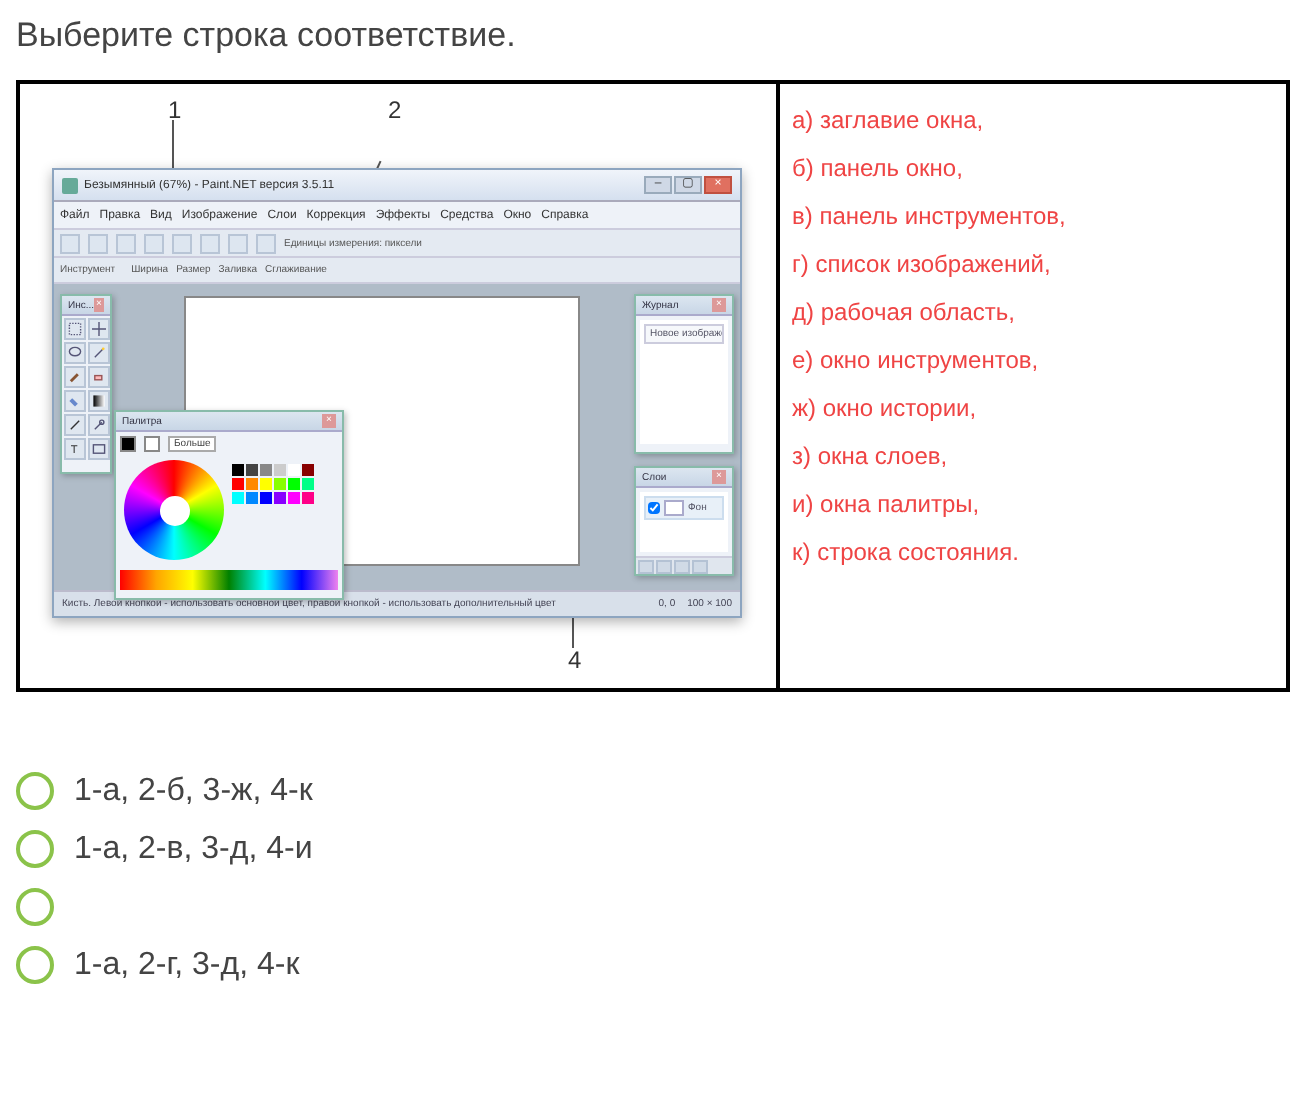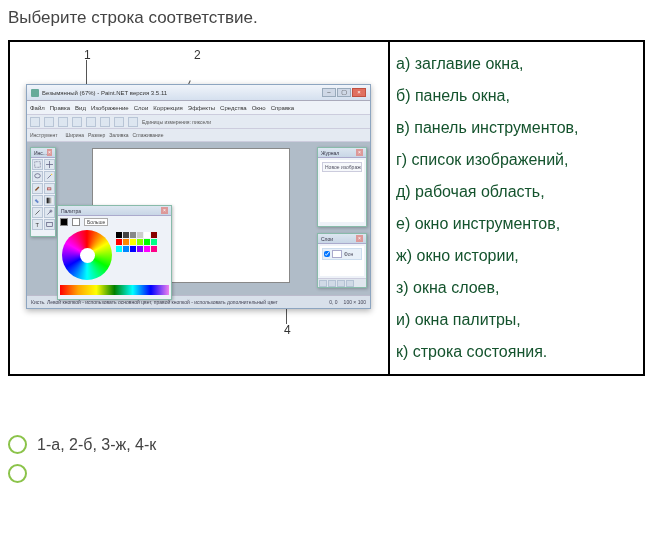--- a/index.html
+++ b/index.html
@@ -2,21 +2,21 @@
 <html><head>
   <meta charset="utf-8">
   <style>
     * { box-sizing: border-box; margin: 0; padding: 0; }
     body { font-family: Arial, sans-serif; font-size: 16px; color: #333; background: #fff; padding: 8px; width: 653px; }
     .question-text { font-size: 17px; margin-bottom: 12px; color: #444; }
     .content-table { border: 2px solid #000; border-collapse: collapse; width: 100%; }
     .content-table td { border: 2px solid #000; vertical-align: top; padding: 6px; }
     .img-cell { width: 380px; }
     .legend-cell { padding: 8px 10px; }
-    .legend-item { font-size: 16px; color: #14532d; line-height: 2; }
+    .legend-item { font-size: 12px; color: #ef4444; line-height: 2; }
     .screenshot { position: relative; width: 360px; height: 290px; }
 
     .callout-num { position: absolute; font-size: 12px; color: #333; }
     .callout-line { position: absolute; background: #555; }
     .callout-line.vert { width: 1px; }
     .callout-line.diag { height: 1px; transform-origin: left center; }
 
     .app-window { position: absolute; left: 10px; top: 36px; width: 345px; height: 225px; border: 1px solid #8da5c0; background: #e8eef5; box-shadow: 0 2px 6px rgba(0,0,0,0.3); }
     .titlebar { height: 16px; background: linear-gradient(#f0f4fa, #d5e0ef); display: flex; align-items: center; padding: 0 4px; font-size: 6px; color: #333; border-bottom: 1px solid #aab; }
     .titlebar-icon { width: 8px; height: 8px; background: #6a9; border-radius: 1px; margin-right: 3px; }
@@ -62,21 +62,21 @@
     .history-body { background: #fff; margin: 2px; height: 62px; font-size: 5px; color: #556; padding: 2px; }
     .history-item { border: 1px solid #ccd; background: #f6f8fb; padding: 1px 2px; margin-bottom: 2px; white-space: nowrap; overflow: hidden; }
 
     .layers-panel { left: 290px; top: 148px; width: 50px; height: 55px; }
     .layers-body { background: #fff; margin: 2px; height: 30px; font-size: 5px; color: #556; padding: 2px; }
     .layer-item { display: flex; align-items: center; gap: 2px; border: 1px solid #cde; background: #e8f0f8; padding: 1px; }
     .layer-thumb { width: 10px; height: 8px; background: #fff; border: 1px solid #aac; }
     .layers-footer { height: 9px; background: #e0e6ee; border-top: 1px solid #ccd; display: flex; gap: 1px; padding: 1px; }
     .lf-btn { width: 8px; height: 7px; background: #d0dae6; border: 1px solid #b4c2d4; }
 
-    .options { margin-top: 59px; }
+    .options { margin-top: 40px; }
     .option-row { display: flex; align-items: center; margin-bottom: 10px; cursor: pointer; }
     .radio { width: 19px; height: 19px; border: 2px solid #8bc34a; border-radius: 50%; margin-right: 10px; flex-shrink: 0; }
     .option-label { font-size: 16px; color: #444; }
   </style>
 </head>
 <body>
 
 <div class="question-text">Выберите строка соответствие.</div>
 
 <table class="content-table">
@@ -303,35 +303,43 @@
           <div class="lf-btn"></div>
           <div class="lf-btn"></div>
         </div>
       </div>
 
     </div>
   </div>
 </td>
 <td class="legend-cell">
   <div class="legend-item">а) заглавие окна,</div>
-  <div class="legend-item">б) панель окна,</div>
+  <div class="legend-item">б) панель окно,</div>
   <div class="legend-item">в) панель инструментов,</div>
   <div class="legend-item">г) список изображений,</div>
   <div class="legend-item">д) рабочая область,</div>
   <div class="legend-item">е) окно инструментов,</div>
   <div class="legend-item">ж) окно истории,</div>
   <div class="legend-item">з) окна слоев,</div>
   <div class="legend-item">и) окна палитры,</div>
   <div class="legend-item">к) строка состояния.</div>
 </td>
 </tr>
 </tbody>
   </table>
 
 <div class="options">
   <div class="option-row">
     <div class="radio"></div>
     <div class="option-label">1-а, 2-б, 3-ж, 4-к</div>
   </div>
   <div class="option-row">
     <div class="radio"></div>
+    <div class="option-label">1-а, 2-в, 3-д, 4-и</div>
+  </div>
+  <div class="option-row">
+    <div class="radio"></div>
+  </div>
+  <div class="option-row">
+    <div class="radio"></div>
+    <div class="option-label">1-а, 2-г, 3-д, 4-к</div>
   </div>
 </div>
 
 </body></html>

